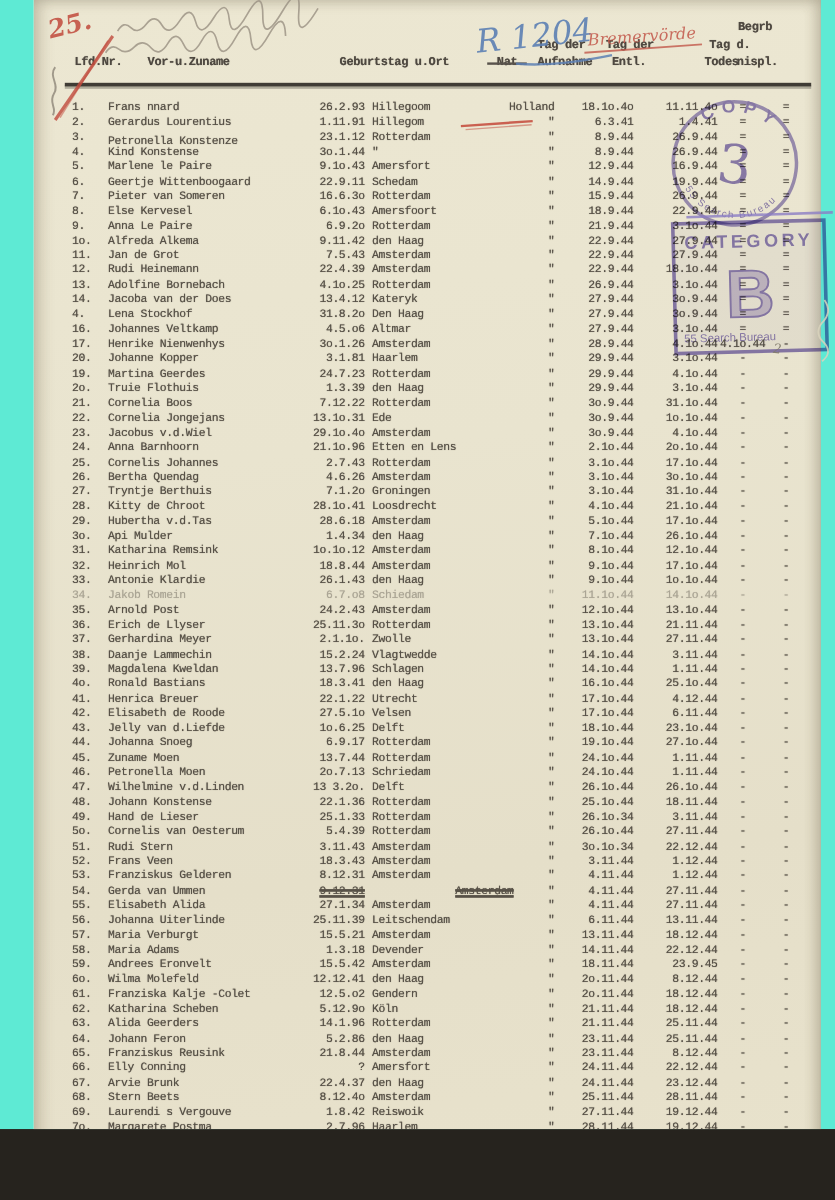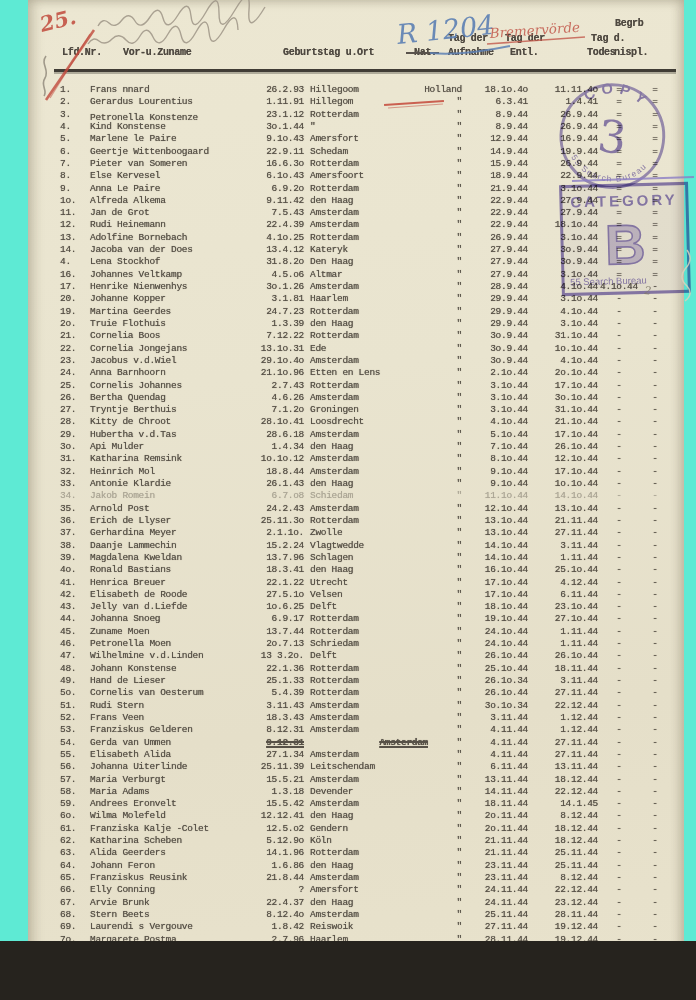--- a/index.html
+++ b/index.html
@@ -30,21 +30,21 @@
   .c-bd{width:62px;text-align:right}
   .c-pl{width:124px;padding-left:6px}
   .c-nat{width:36px;position:relative}
   .c-nat .natv{position:absolute;right:2px;top:0;font-style:normal;white-space:nowrap}
   .c-adm{width:64px;text-align:right}
   .c-rel{width:70px;text-align:right}
   .c-tod{width:42px;text-align:center}
   .c-beg{width:30px;text-align:center}
   .r-faded{opacity:.42}
   .r-shiftName .c-name{transform:translateY(3px)}
-  .r-struckBirth .c-bd,.r-struckBirth .c-pl{font-weight:700;text-decoration-line:underline line-through;
+  .r-struckBirth .c-bd,.r-struckBirth .c-pl{font-weight:400;text-decoration-line:underline line-through;
        text-decoration-thickness:1.5px;text-align:right;}
   .r-natStrike .c-nat::after{content:"";position:absolute;left:-44px;width:60px;top:6px;height:2.2px;
        background:#c4483a;transform:rotate(-4deg);opacity:.85;}
   
   .stamp{position:absolute;mix-blend-mode:multiply;}
   #stamp-copy{left:549px;top:76px;width:126px;height:126px;transform:rotate(7deg);opacity:.88;}
   #stamp-cat{left:559px;top:182px;width:132px;height:116px;transform:rotate(-1.5deg);opacity:.9;}
   .overlay{position:absolute;left:0;top:0;pointer-events:none;}
 </style>
 </head>
@@ -824,21 +824,21 @@
     </div>
       <div class="row typed">
       <span class="c c-nr">59.</span>
       <span class="c c-name">Andrees Eronvelt</span>
       <span class="c c-bd">15.5.42</span>
       <span class="c c-pl">Amsterdam</span>
       <span class="c c-nat">
           <i class="natv">"</i>
         </span>
       <span class="c c-adm">18.11.44</span>
-      <span class="c c-rel">14.1.45</span>
+      <span class="c c-rel">23.9.45</span>
       <span class="c c-tod">-</span>
       <span class="c c-beg">-</span>
     </div>
       <div class="row typed">
       <span class="c c-nr">6o.</span>
       <span class="c c-name">Wilma Molefeld</span>
       <span class="c c-bd">12.12.41</span>
       <span class="c c-pl">den Haag</span>
       <span class="c c-nat">
           <i class="natv">"</i>
@@ -883,21 +883,21 @@
           <i class="natv">"</i>
         </span>
       <span class="c c-adm">21.11.44</span>
       <span class="c c-rel">25.11.44</span>
       <span class="c c-tod">-</span>
       <span class="c c-beg">-</span>
     </div>
       <div class="row typed">
       <span class="c c-nr">64.</span>
       <span class="c c-name">Johann Feron</span>
-      <span class="c c-bd">1.6.86</span>
+      <span class="c c-bd">5.2.86</span>
       <span class="c c-pl">den Haag</span>
       <span class="c c-nat">
           <i class="natv">"</i>
         </span>
       <span class="c c-adm">23.11.44</span>
       <span class="c c-rel">25.11.44</span>
       <span class="c c-tod">-</span>
       <span class="c c-beg">-</span>
     </div>
       <div class="row typed">

